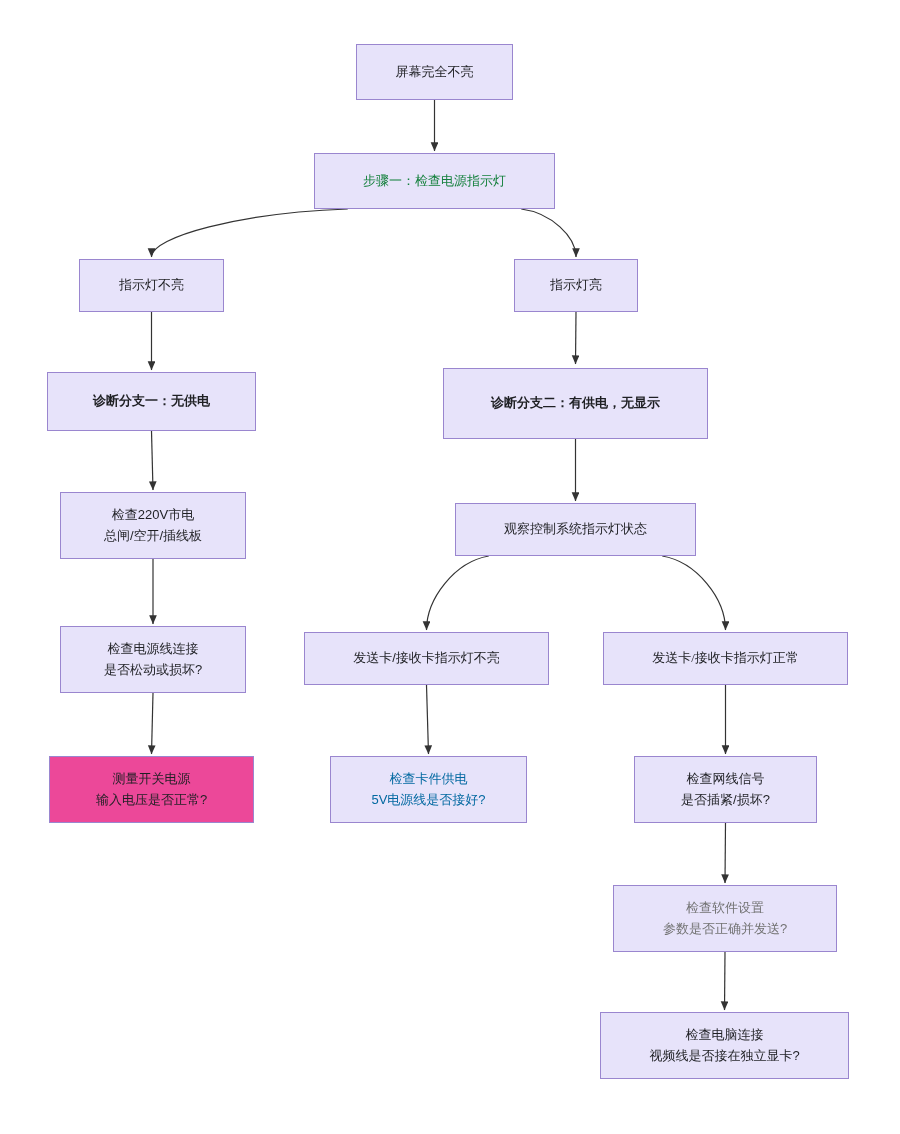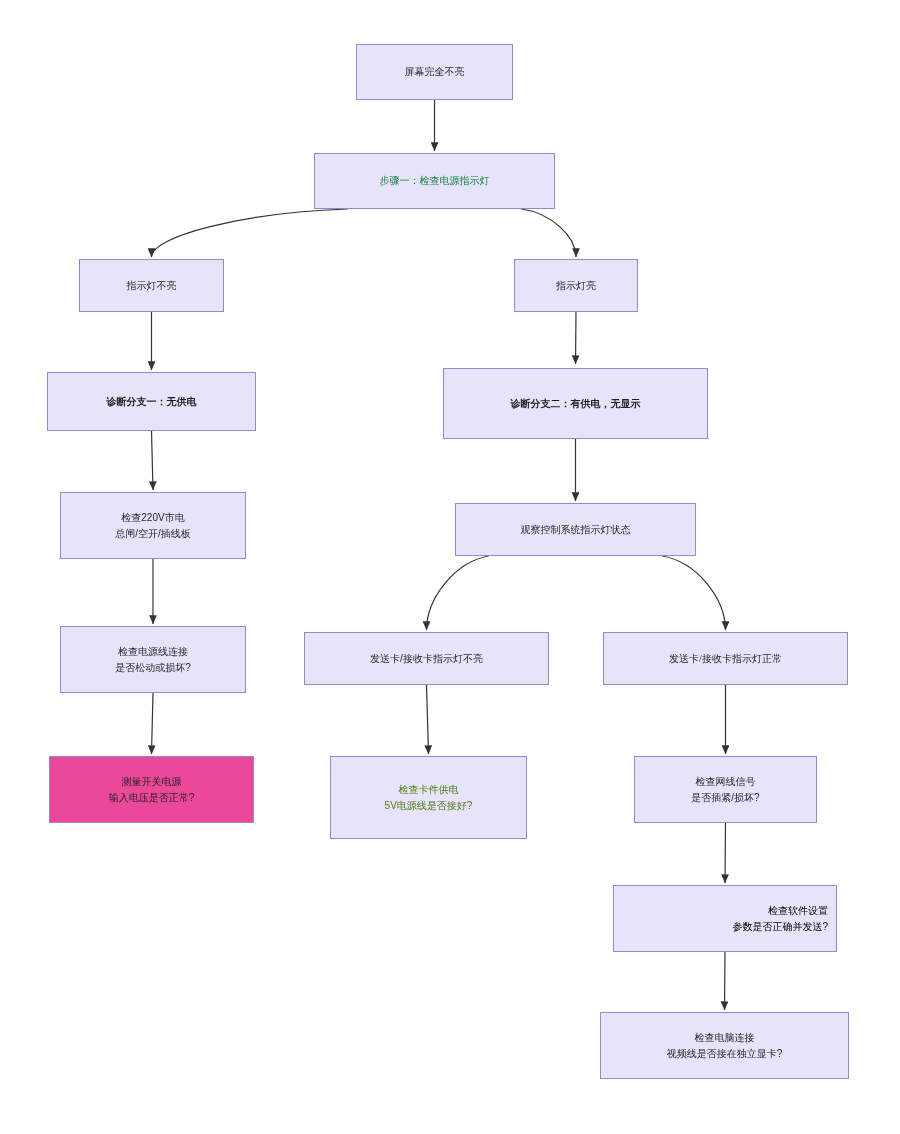--- a/index.html
+++ b/index.html
@@ -8,21 +8,21 @@
     font-family:"Liberation Sans","DejaVu Sans",sans-serif;
     overflow:hidden;
   }
   #flow-root{position:relative;width:900px;height:1134px;}
   svg#edge-layer{position:absolute;left:0;top:0;width:900px;height:1134px;}
   .node{
     position:absolute;box-sizing:border-box;
     background:#e7e3fa;border:1.3px solid #9a86cf;
     display:flex;align-items:center;justify-content:center;
     text-align:center;color:#1f2024;
-    font-size:10px;line-height:1.55;
+    font-size:13px;line-height:1.55;
     padding:4px 8px;
   }
   .node .node-text{display:block;width:100%;white-space:pre-line;}
   .node.bold{font-weight:bold;}
 </style>
 </head>
 <body>
 
 <div id="flow-root">
   <svg id="edge-layer" viewBox="0 0 900 1134" xmlns="http://www.w3.org/2000/svg">
@@ -82,29 +82,29 @@
       <div class="node" style="left: 304px; top: 632px; width: 245px; height: 53px; background: rgb(231, 227, 250); border-color: rgb(154, 134, 207); color: rgb(31, 32, 36);">
         <span class="node-text">发送卡/接收卡指示灯不亮</span>
       </div>
       <div class="node" style="left: 603px; top: 632px; width: 245px; height: 53px; background: rgb(231, 227, 250); border-color: rgb(154, 134, 207); color: rgb(31, 32, 36); font-family: Liberation Serif, serif;">
         <span class="node-text">发送卡/接收卡指示灯正常</span>
       </div>
       <div class="node" style="left: 49px; top: 756px; width: 205px; height: 67px; background: #ec4899; border-color: rgb(154, 134, 207); color: rgb(31, 32, 36);">
         <span class="node-text">测量开关电源
 输入电压是否正常?</span>
       </div>
-      <div class="node" style="left: 330px; top: 756px; width: 197px; height: 83px; background: rgb(231, 227, 250); border-color: rgb(154, 134, 207); color: #4d7c0f;">
+      <div class="node" style="left: 330px; top: 756px; width: 197px; height: 67px; background: rgb(231, 227, 250); border-color: rgb(154, 134, 207); color: #0369a1;">
         <span class="node-text">检查卡件供电
 5V电源线是否接好?</span>
       </div>
       <div class="node" style="left: 634px; top: 756px; width: 183px; height: 67px; background: rgb(231, 227, 250); border-color: rgb(154, 134, 207); color: rgb(31, 32, 36);">
         <span class="node-text">检查网线信号
 是否插紧/损坏?</span>
       </div>
-      <div class="node" style="left: 613px; top: 885px; width: 224px; height: 67px; background: rgb(231, 227, 250); border-color: rgb(154, 134, 207); color: #000000; text-align: right;">
+      <div class="node" style="left: 613px; top: 885px; width: 224px; height: 67px; background: rgb(231, 227, 250); border-color: rgb(154, 134, 207); color: #737373;">
         <span class="node-text">检查软件设置
 参数是否正确并发送?</span>
       </div>
       <div class="node" style="left: 600px; top: 1012px; width: 249px; height: 67px; background: rgb(231, 227, 250); border-color: rgb(154, 134, 207); color: rgb(31, 32, 36);">
         <span class="node-text">检查电脑连接
 视频线是否接在独立显卡?</span>
       </div>
     </div>
 </div>
 

